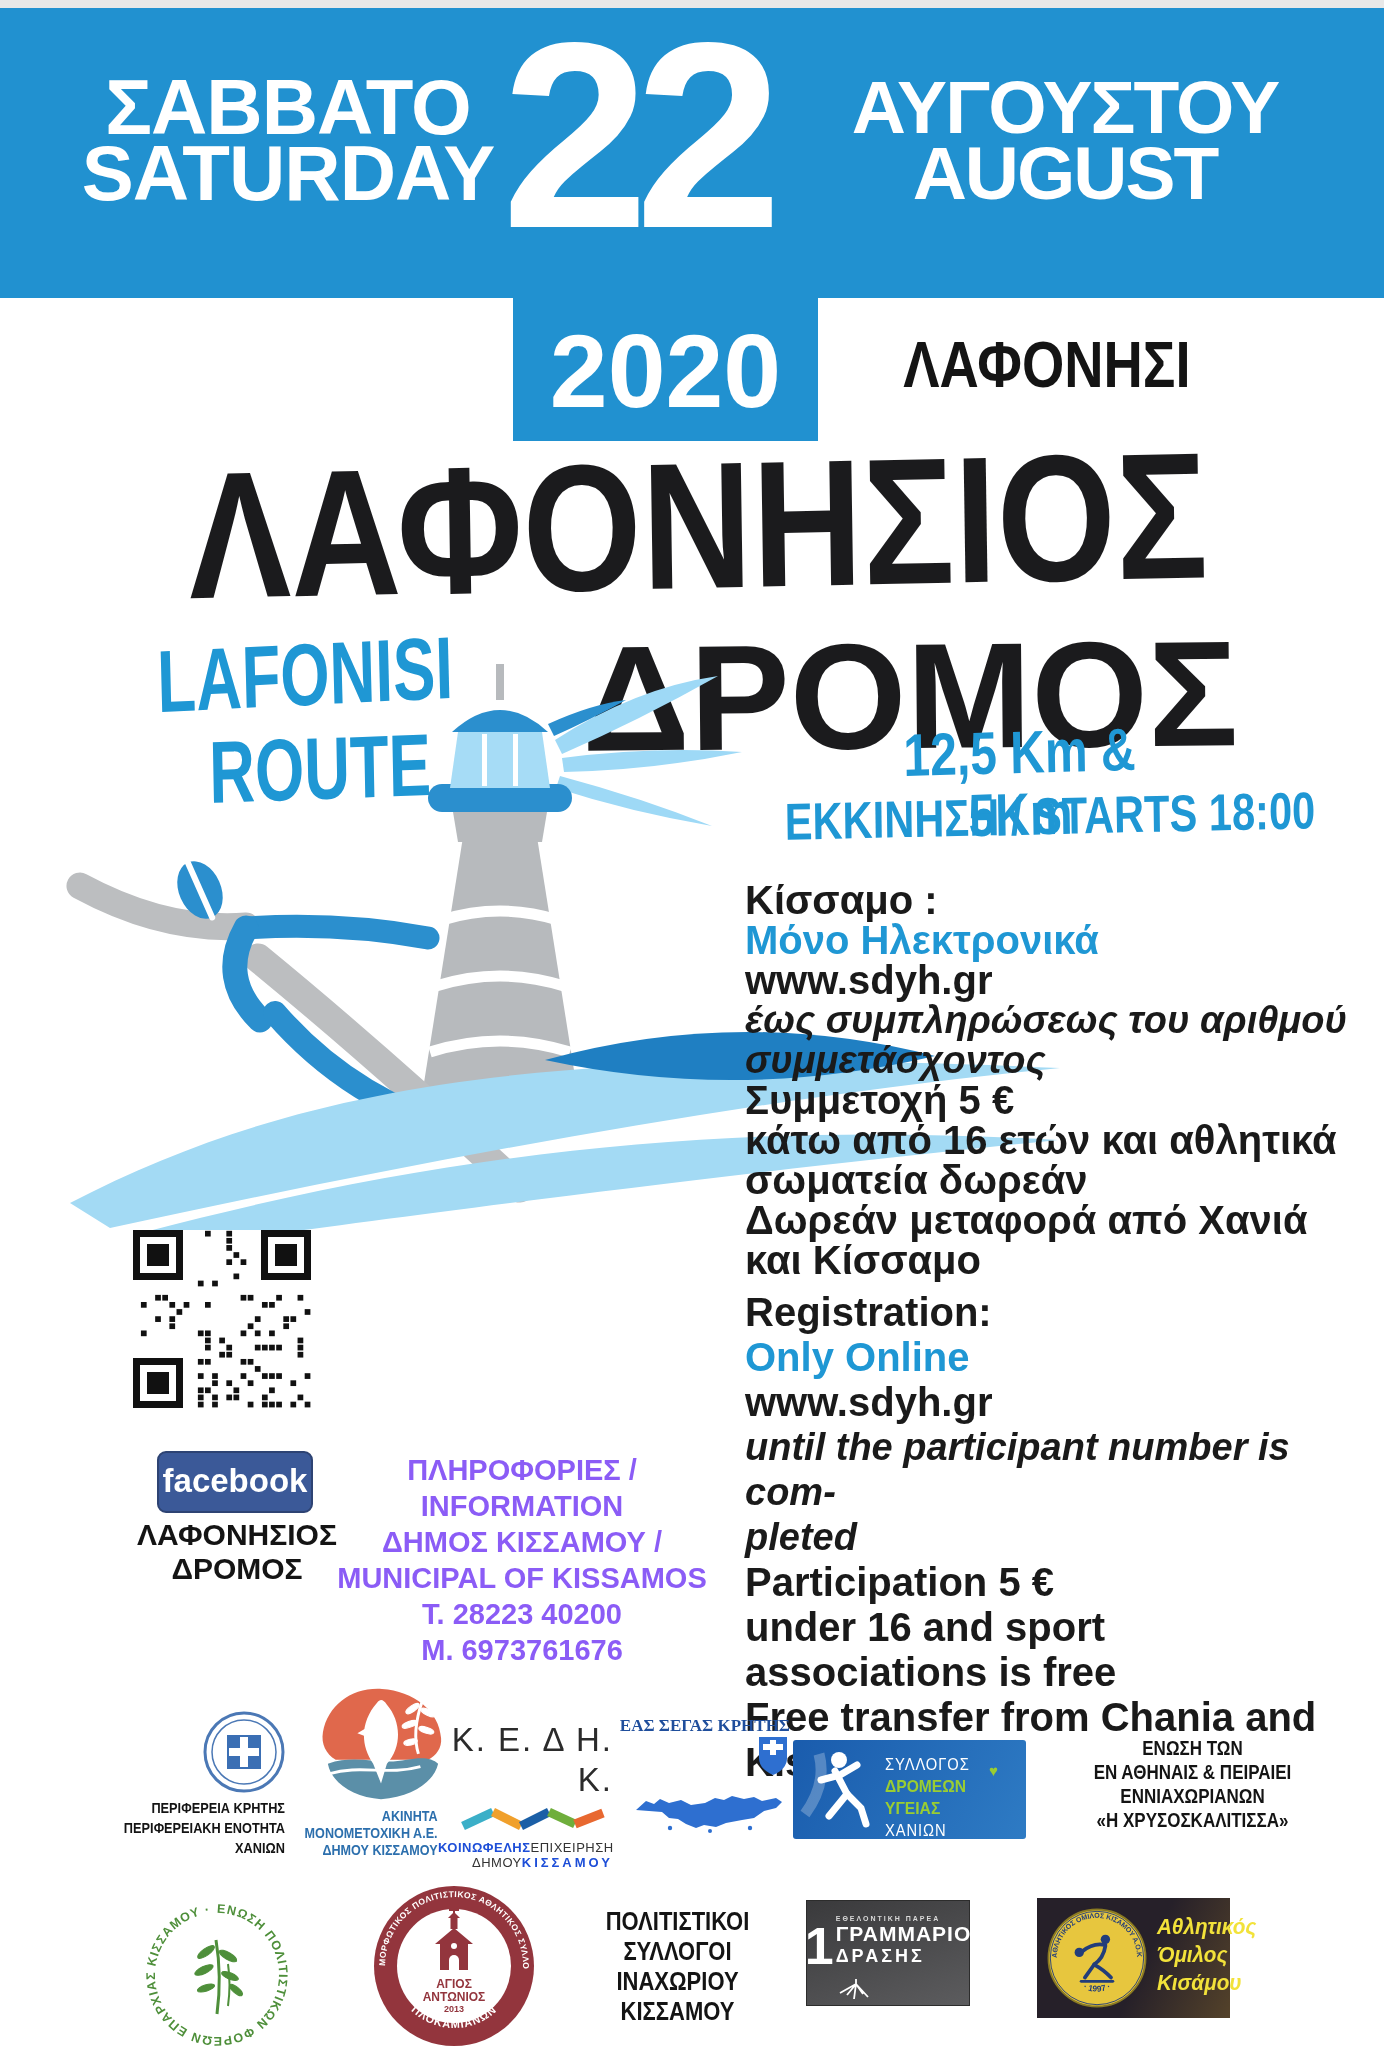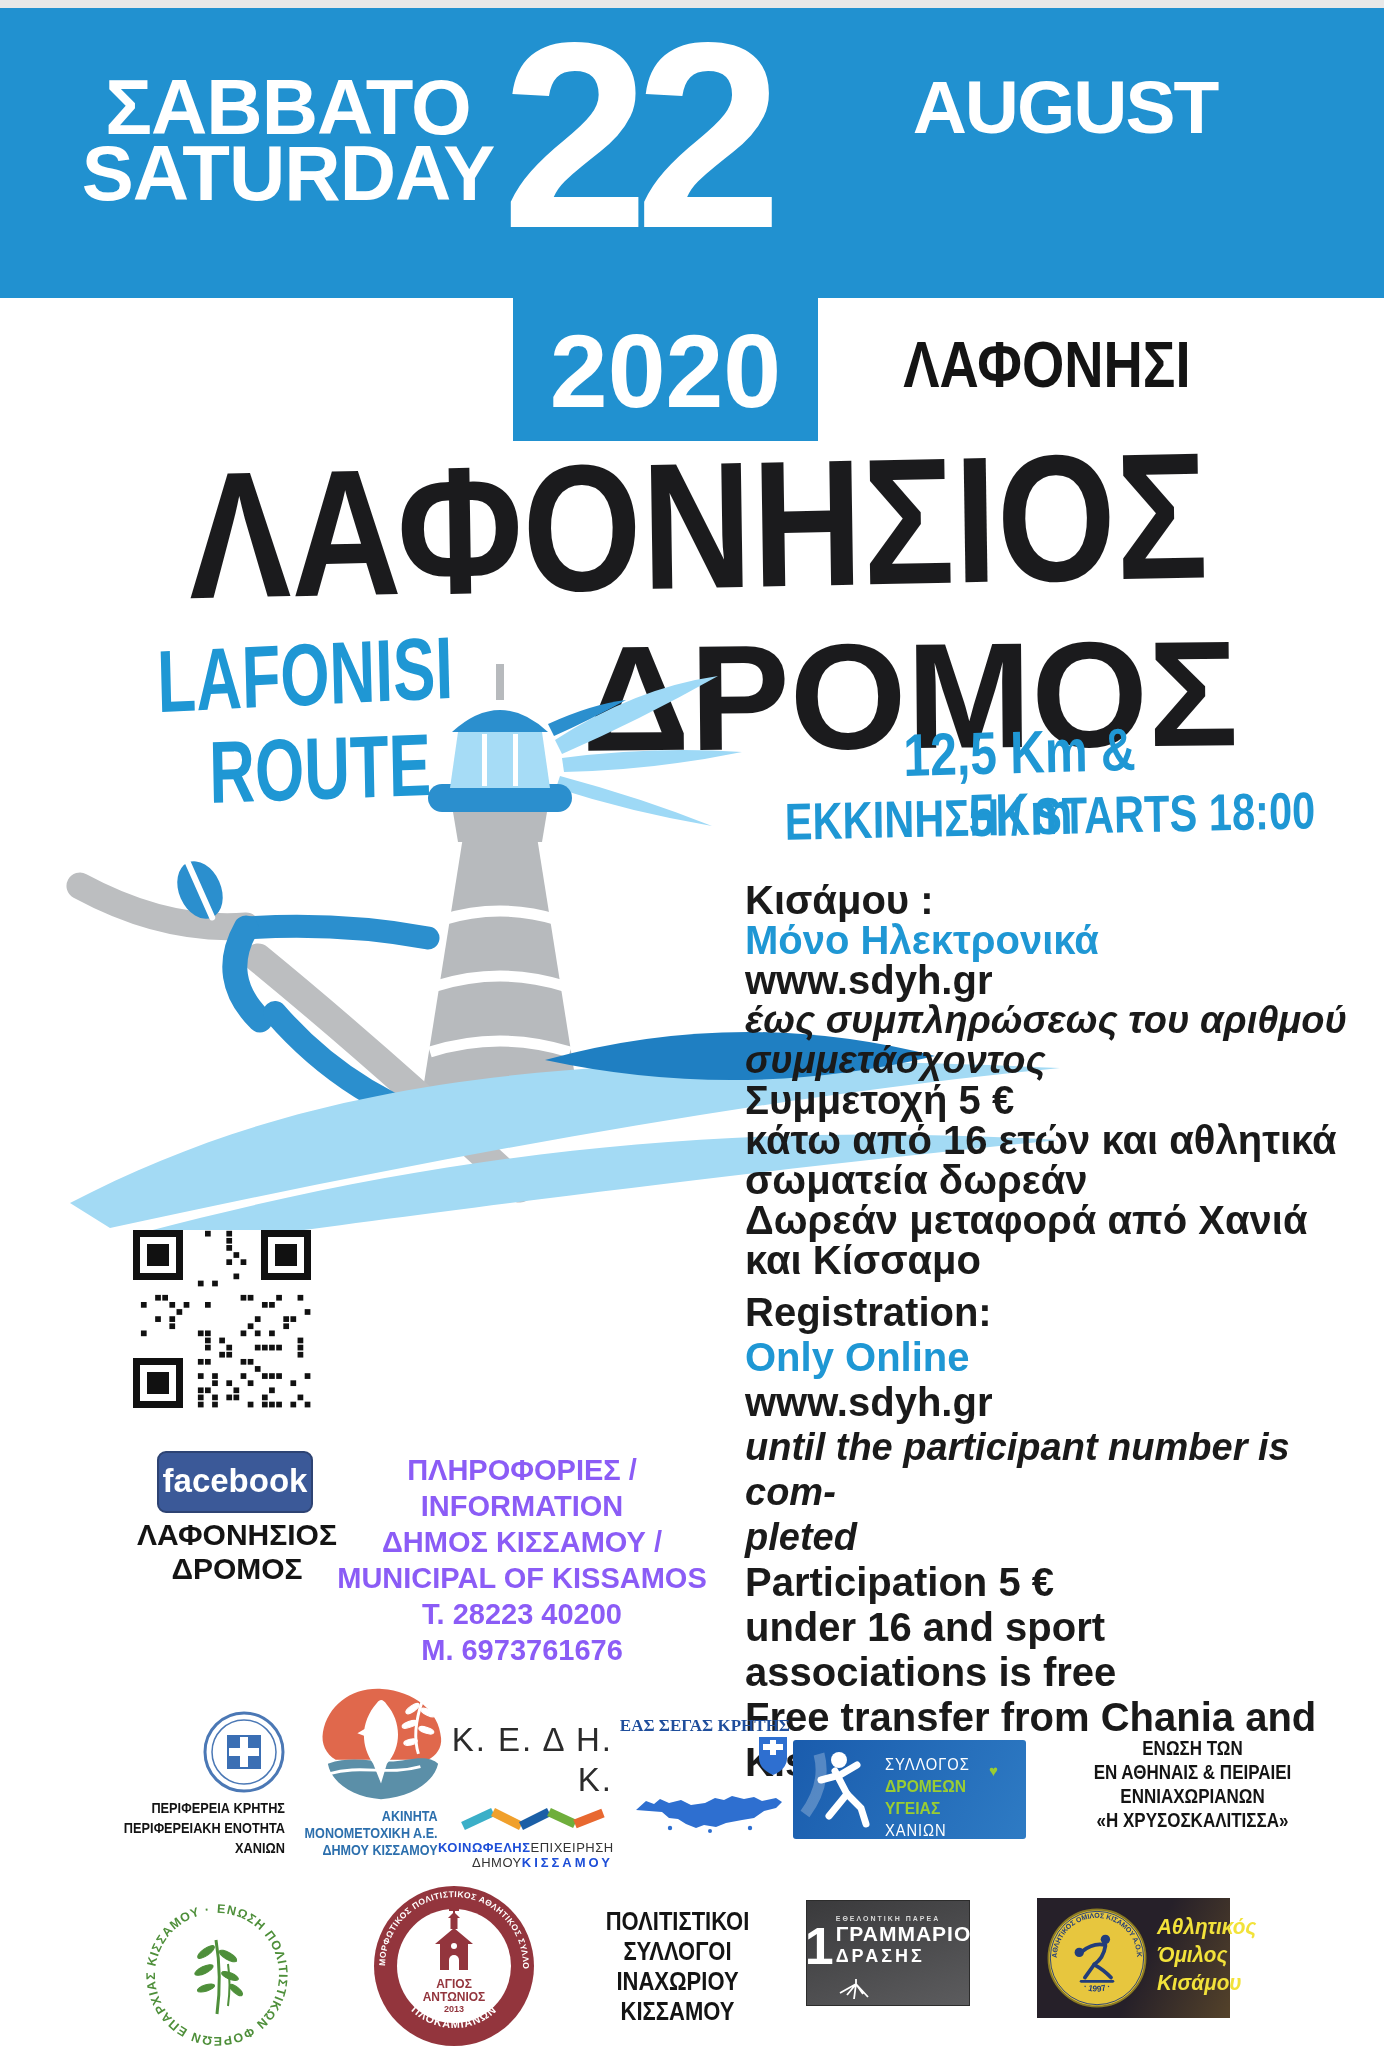--- a/index.html
+++ b/index.html
@@ -84,20 +84,21 @@
 
   <div class="abs banner"></div>
   <div class="abs tab"></div>
 
   <div class="abs day wtxt">
     <div>ΣΑΒΒΑΤΟ</div>
     <div>SATURDAY</div>
   </div>
   <div class="abs bigdate wtxt">22</div>
   <div class="abs month wtxt">
+    <div>ΑΥΓΟΥΣΤΟΥ</div>
     <div>AUGUST</div>
   </div>
   <div class="abs year wtxt">2020</div>
   <div class="abs place">ΛΑΦΟΝΗΣΙ</div>
 
   <div class="abs title-main">ΛΑΦΟΝΗΣΙΟΣ</div>
   <div class="abs title-sub">ΔΡΟΜΟΣ</div>
 
   <div class="abs route1 blue">LAFONISI</div>
   <div class="abs route2 blue">ROUTE</div>
@@ -141,21 +142,21 @@
     </g>
 
     <g>
       <path d="M20,575 C260,450 520,418 1010,440 C700,470 360,535 60,600 Z" fill="#A3DAF4"></path>
       <path d="M95,604 C420,518 700,494 1008,512 C650,548 330,592 150,616 Z" fill="#A3DAF4"></path>
       <path d="M495,432 Q690,378 885,428 Q690,474 495,432 Z" fill="#1F7FC2"></path>
     </g>
   </svg>
 
   <div class="abs regel">
-    <div>Κισάμου :</div>
+    <div>Κίσσαμο :</div>
     <div class="blue">Μόνο Ηλεκτρονικά</div>
     <div>www.sdyh.gr</div>
     <div class="it">έως συμπληρώσεως του αριθμού</div>
     <div class="it">συμμετάσχοντος</div>
     <div>Συμμετοχή 5 €</div>
     <div>κάτω από 16 ετών και αθλητικά</div>
     <div>σωματεία δωρεάν</div>
     <div>Δωρεάν μεταφορά από Χανιά</div>
     <div>και Κίσσαμο</div>
   </div>

